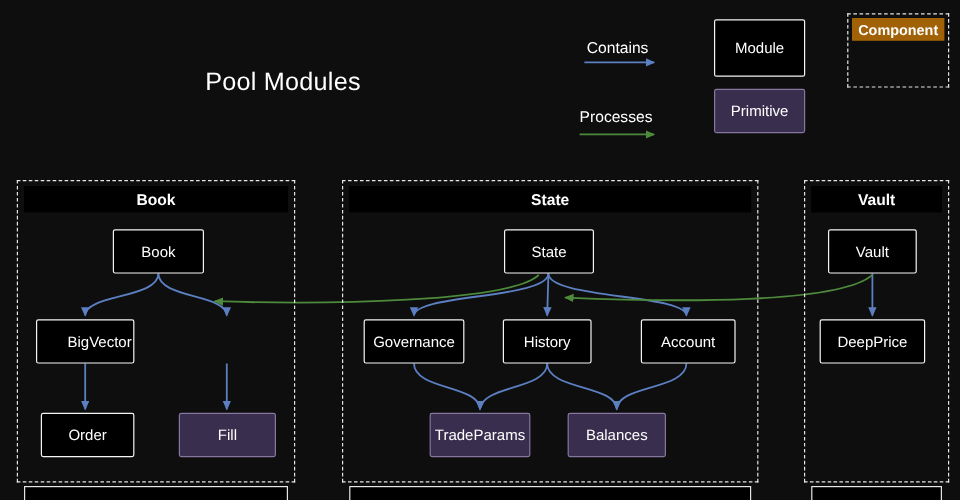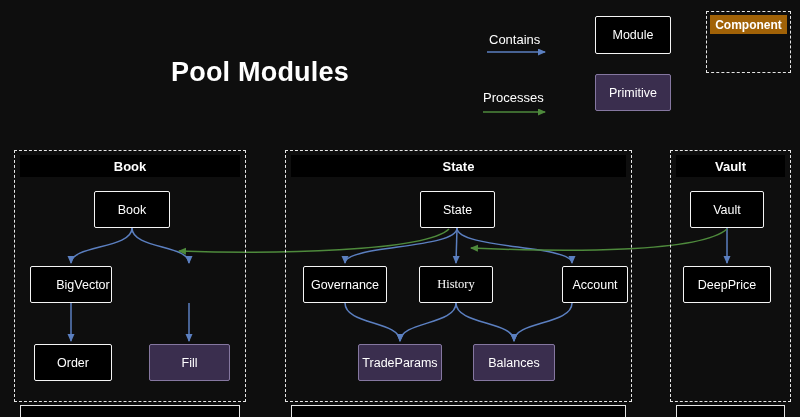--- a/index.html
+++ b/index.html
@@ -8,22 +8,22 @@
     position: relative;
     width: 800px;
     height: 417px;
     background: var(--background, #0e0e0e);
     color: var(--text, #ffffff);
     font-family: "Liberation Sans", sans-serif;
     overflow: hidden;
   }
   .title {
     position: absolute;
-    font-size: 27px;
-    font-weight: bold;
+    font-size: 21px;
+    font-weight: normal;
     letter-spacing: 0.2px;
   }
   .legend-label {
     position: absolute;
     font-size: 13px;
   }
   .node {
     position: absolute;
     display: flex;
     align-items: center;
@@ -115,21 +115,21 @@
     <path class="edge edge-contains" d="M727,228 L727,263" marker-end="url(#arrow-contains)"></path>
 
     <path class="edge edge-processes" d="M449,229 C425,252 270,254 179,251" marker-end="url(#arrow-processes)"></path>
     <path class="edge edge-processes" d="M727,229 C700,253 565,252 471,248" marker-end="url(#arrow-processes)"></path>
   </svg>
 
   <div class="title" style="left:171px; top:57px;">Pool Modules</div>
 
   <div class="legend-label" style="left:489px; top:32px;">Contains</div>
   <div class="legend-label" style="left:483px; top:90px;">Processes</div>
-  <div class="node module" style="left:595px; top:16px; width:76px; height:38px;">
+  <div class="node module" style="left:595px; top:16px; width:76px; height:48px;">
     <span>Module</span>
   </div>
   <div class="node primitive" style="left:595px; top:74px; width:76px; height:37px;">
     <span>Primitive</span>
   </div>
   <div class="legend-component" style="left:706px; top:11px; width:85px; height:62px;">
     <div class="legend-component-header">Component</div>
   </div>
 
   <div class="group" style="left:14px; top:150px; width:232px; height:252px;">
@@ -150,24 +150,24 @@
 
   <div class="group" style="left:285px; top:150px; width:347px; height:252px;">
     <div class="group-header">State</div>
   </div>
   <div class="node module" style="left:420px; top:191px; width:75px; height:37px;">
     <span>State</span>
   </div>
   <div class="node module" style="left:303px; top:266px; width:84px; height:37px;">
     <span>Governance</span>
   </div>
-  <div class="node module" style="left:419px; top:266px; width:74px; height:37px;font-family:Liberation Serif, serif;">
+  <div class="node module" style="left:419px; top:266px; width:74px; height:37px;">
     <span>History</span>
   </div>
-  <div class="node module" style="left:534px; top:266px; width:66px; height:37px;margin-left:28px;">
+  <div class="node module" style="left:534px; top:266px; width:79px; height:37px;">
     <span>Account</span>
   </div>
   <div class="node primitive" style="left:358px; top:344px; width:84px; height:37px;">
     <span>TradeParams</span>
   </div>
   <div class="node primitive" style="left:473px; top:344px; width:82px; height:37px;">
     <span>Balances</span>
   </div>
 
   <div class="group" style="left:670px; top:150px; width:121px; height:252px;">

